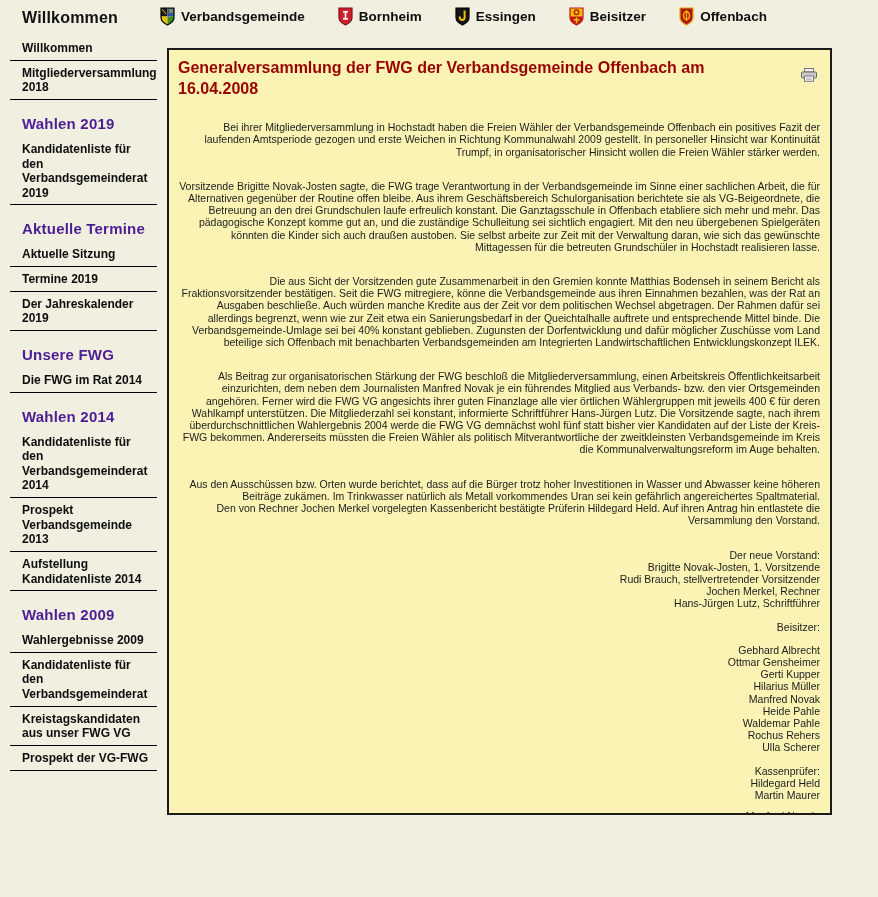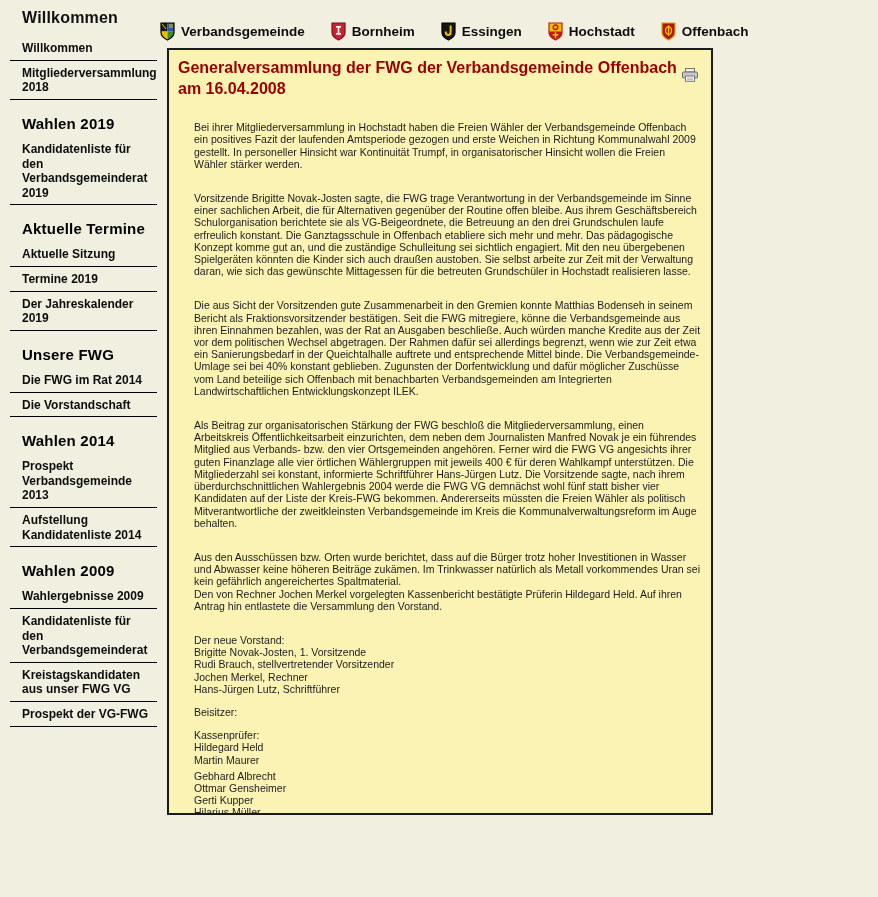--- a/index.html
+++ b/index.html
@@ -8,68 +8,69 @@
     background:#f0efe0;
     font-family:"Liberation Sans", sans-serif;
     color:#111;
   }
   
   .top-title{
     position:absolute;top:9px;left:22px;
     font-size:16px;font-weight:bold;letter-spacing:.2px;
   }
   .top-nav{
-    position:absolute;top:22px;left:160px;
-    display:flex;align-items:flex-end;gap:26px;
+    position:absolute;top:7px;left:160px;
+    display:flex;align-items:flex-end;gap:33px;
   }
   .nav-link{
     display:flex;align-items:center;gap:6px;
     font-size:13.5px;font-weight:bold;color:#0d0d0d;
     cursor:pointer;white-space:nowrap;
   }
   .crest{display:block;line-height:0;}
   
   .sidebar{
     position:absolute;left:10px;top:36px;width:147px;
   }
   .side-heading{
-    font-size:15px;font-weight:bold;color:#000000;
+    font-size:15px;font-weight:bold;color:#4c1d95;
     margin:15px 0 5px 12px;letter-spacing:.2px;
   }
   .side-item{
     font-size:12px;font-weight:bold;color:#0d0d0d;
     line-height:1.22;
     padding:5px 2px 4px 12px;
     border-bottom:1px solid #000;
     cursor:pointer;
   }
   
   .content{
     position:absolute;left:167px;top:48px;
-    width:546px;height:767px;box-sizing:border-box;
+    width:665px;height:767px;box-sizing:border-box;
     background:#faf3b4;
     border:2px solid #1a1a1a;
     padding:7px 10px 6px 9px;
     overflow:hidden;
   }
   .article-head{
     display:flex;justify-content:space-between;align-items:flex-start;
     margin-bottom:22px;
   }
   .article-title{
     margin:0;font-size:16px;line-height:1.32;font-weight:bold;
     color:#990000;max-width:600px;
   }
   .print-btn{
     margin-top:11px;margin-right:3px;cursor:pointer;line-height:0;
   }
   .para{
     font-size:10.5px;line-height:12.2px;color:#1c1c1c;
     white-space:pre-line;
-    margin:0 0 22px 16px;
+    margin:0 0 22px 0;
+    text-align:right;
   }
   .para.tight{margin-bottom:11px;}
   .para.last{margin-bottom:4px;}
   .signature{
     text-align:right;font-size:10.5px;color:#1c1c1c;
     margin-top:9px;padding-right:3px;
   }
 </style>
 </head>
 <body>
@@ -144,21 +145,21 @@
         <g clip-path="url(#s4)">
           <rect x="0" y="0" width="15" height="19" fill="#f0c000"></rect>
           <circle cx="7.5" cy="5.3" r="2.3" fill="none" stroke="#c01818" stroke-width="1.5"></circle>
           <rect x="0" y="9.5" width="15" height="9.5" fill="#c01818"></rect>
           <rect x="6.8" y="10.3" width="1.5" height="6" fill="#f0c000"></rect>
           <rect x="4.7" y="12.1" width="5.6" height="1.5" fill="#f0c000"></rect>
         </g>
         <path d="M1 1 h13 v9.5 c0 4.5 -6.5 7.5 -6.5 7.5 s-6.5 -3 -6.5 -7.5 z" fill="none" stroke="#c01818" stroke-width="1.2"></path>
       </svg>
     </span>
-    <span class="nav-label">Hochstadt</span>
+    <span class="nav-label">Beisitzer</span>
   </a>
   <a class="nav-link">
     <span class="crest">
       <svg width="15" height="19" viewBox="0 0 15 19">
         <defs>
             <clipPath id="s5">
               <path d="M1 1 h13 v9.5 c0 4.5 -6.5 7.5 -6.5 7.5 s-6.5 -3 -6.5 -7.5 z"></path>
             </clipPath>
           </defs>
         <g clip-path="url(#s5)">
@@ -180,23 +181,23 @@
   <div class="side-heading">Wahlen 2019</div>
   <div class="side-item">Kandidatenliste für den Verbandsgemeinderat 2019</div>
 
   <div class="side-heading">Aktuelle Termine</div>
   <div class="side-item">Aktuelle Sitzung</div>
   <div class="side-item">Termine 2019</div>
   <div class="side-item">Der Jahreskalender 2019</div>
 
   <div class="side-heading">Unsere FWG</div>
   <div class="side-item">Die FWG im Rat 2014</div>
-  <div class="side-item">Die Vorstandschaft</div>
 
   <div class="side-heading">Wahlen 2014</div>
+  <div class="side-item">Kandidatenliste für den Verbandsgemeinderat 2014</div>
   <div class="side-item">Prospekt Verbandsgemeinde 2013</div>
   <div class="side-item">Aufstellung Kandidatenliste 2014</div>
 
   <div class="side-heading">Wahlen 2009</div>
   <div class="side-item">Wahlergebnisse 2009</div>
   <div class="side-item">Kandidatenliste für den Verbandsgemeinderat</div>
   <div class="side-item">Kreistagskandidaten aus unser FWG VG</div>
   <div class="side-item">Prospekt der VG-FWG</div>
 
 </aside>
@@ -220,26 +221,26 @@
   <div class="para">Die aus Sicht der Vorsitzenden gute Zusammenarbeit in den Gremien konnte Matthias Bodenseh in seinem Bericht als Fraktionsvorsitzender bestätigen. Seit die FWG mitregiere, könne die Verbandsgemeinde aus ihren Einnahmen bezahlen, was der Rat an Ausgaben beschließe. Auch würden manche Kredite aus der Zeit vor dem politischen Wechsel abgetragen. Der Rahmen dafür sei allerdings begrenzt, wenn wie zur Zeit etwa ein Sanierungsbedarf in der Queichtalhalle auftrete und entsprechende Mittel binde. Die Verbandsgemeinde-Umlage sei bei 40% konstant geblieben. Zugunsten der Dorfentwicklung und dafür möglicher Zuschüsse vom Land beteilige sich Offenbach mit benachbarten Verbandsgemeinden am Integrierten Landwirtschaftlichen Entwicklungskonzept ILEK.</div>
   <div class="para">Als Beitrag zur organisatorischen Stärkung der FWG beschloß die Mitgliederversammlung, einen Arbeitskreis Öffentlichkeitsarbeit einzurichten, dem neben dem Journalisten Manfred Novak je ein führendes Mitglied aus Verbands- bzw. den vier Ortsgemeinden angehören. Ferner wird die FWG VG angesichts ihrer guten Finanzlage alle vier örtlichen Wählergruppen mit jeweils 400 € für deren Wahlkampf unterstützen. Die Mitgliederzahl sei konstant, informierte Schriftführer Hans-Jürgen Lutz. Die Vorsitzende sagte, nach ihrem überdurchschnittlichen Wahlergebnis 2004 werde die FWG VG demnächst wohl fünf statt bisher vier Kandidaten auf der Liste der Kreis-FWG bekommen. Andererseits müssten die Freien Wähler als politisch Mitverantwortliche der zweitkleinsten Verbandsgemeinde im Kreis die Kommunalverwaltungsreform im Auge behalten.</div>
   <div class="para">Aus den Ausschüssen bzw. Orten wurde berichtet, dass auf die Bürger trotz hoher Investitionen in Wasser und Abwasser keine höheren Beiträge zukämen. Im Trinkwasser natürlich als Metall vorkommendes Uran sei kein gefährlich angereichertes Spaltmaterial.
 Den von Rechner Jochen Merkel vorgelegten Kassenbericht bestätigte Prüferin Hildegard Held. Auf ihren Antrag hin entlastete die Versammlung den Vorstand.</div>
   <div class="para tight">Der neue Vorstand:
 Brigitte Novak-Josten, 1. Vorsitzende
 Rudi Brauch, stellvertretender Vorsitzender
 Jochen Merkel, Rechner
 Hans-Jürgen Lutz, Schriftführer</div>
   <div class="para tight">Beisitzer:</div>
-  <div class="para last">Kassenprüfer:
-Hildegard Held
-Martin Maurer</div>
   <div class="para tight">Gebhard Albrecht
 Ottmar Gensheimer
 Gerti Kupper
 Hilarius Müller
 Manfred Novak
 Heide Pahle
 Waldemar Pahle
 Rochus Rehers
 Ulla Scherer</div>
+  <div class="para last">Kassenprüfer:
+Hildegard Held
+Martin Maurer</div>
   <div class="signature">Manfred Novak</div>
 </main>
 
 </body></html>

